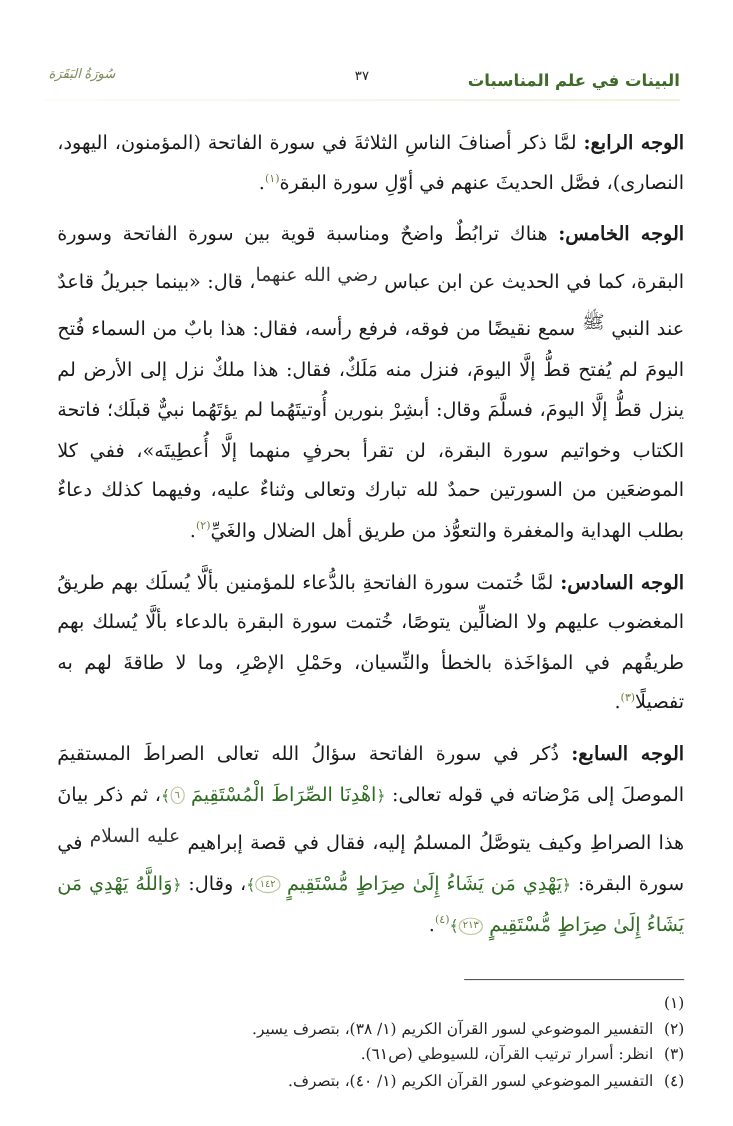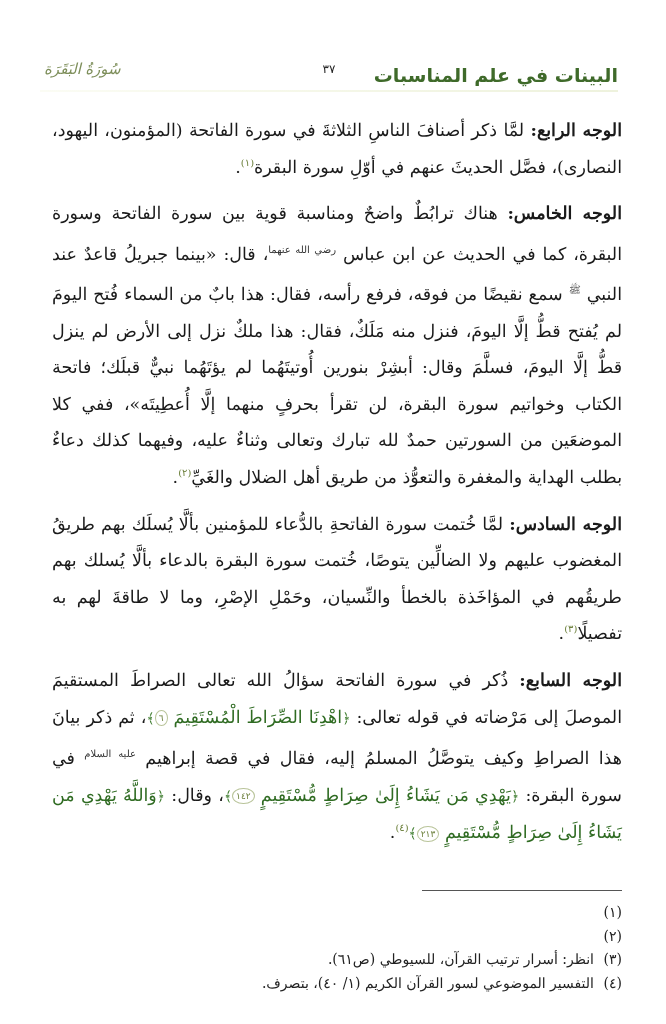--- a/index.html
+++ b/index.html
@@ -1,36 +1,36 @@
 <!DOCTYPE html>
 <html><head>
 <meta charset="utf-8">
 <style>
   html, body { margin:0; padding:0; background:#ffffff; }
   body { width:666px; height:1024px; position:relative; overflow:hidden;
          font-family:"DejaVu Serif", "Liberation Serif", serif; color:#1a1a1a; }
   .header { position:absolute; top:60px; left:40px; right:48px; height:32px; direction:rtl; }
   .header .book-title { position:absolute; right:0; top:4px; font-family:"DejaVu Sans", sans-serif;
-        font-size:19px; font-weight:bold; color:#3f6a2a; }
+        font-size:15px; font-weight:bold; color:#3f6a2a; }
   .header .page-num { position:absolute; left:50%; transform:translateX(-50%); top:2px;
         font-family:"DejaVu Sans", sans-serif; font-size:12px; color:#222; }
-  .header .surah-name { position:absolute; left:4px; top:0px; font-family:Liberation Sans, sans-serif;
-        font-size:15px; color:#7d8e5a; font-style:italic; letter-spacing:1px; }
+  .header .surah-name { position:absolute; left:4px; top:0px; font-family:Liberation Serif, serif;
+        font-size:12px; color:#7d8e5a; font-style:italic; letter-spacing:1px; }
   .header .rule { position:absolute; left:0; right:0; bottom:0; height:2px;
         background:linear-gradient(to left, #eef2dd, #f6f8ea 60%, #fbfcf4); }
   .content { position:absolute; top:112px; left:40px; right:44px; direction:rtl; text-align:justify;
         font-size:17.5px; line-height:36.6px; }
   .para { margin:0 0 10px 12px; text-indent:0; }
   .label { font-weight:bold; }
   .fn-ref { font-size:10px; vertical-align:super; color:#6b7f3a; line-height:0; }
   .quran { color:#2f6b22; }
   .orn { color:#3a7a2a; font-size:14px; }
   .ayah-num { display:inline-block; font-size:9px; color:#6b7f3a; border:1px solid #b9c49a;
         border-radius:50%; padding:1px 3px; line-height:12px; vertical-align:middle; }
-  .honor { font-size:10px; color:#333; vertical-align:super; }
+  .honor { font-size:17px; color:#333; vertical-align:super; }
   .footnotes { position:absolute; top:890px; right:44px; left:40px; direction:rtl; }
   .fn-rule { width:200px; height:1px; background:#555; margin:0 0 10px auto; }
   .fn { font-size:14px; line-height:23.5px; color:#222; display:flex; }
   .fn .num { width:28px; flex:none; }
 </style>
 </head>
 <body>
 
 <div class="header">
   <span class="book-title">البينات في علم المناسبات</span>
@@ -57,20 +57,21 @@
   </p>
 </div>
 
 <div class="footnotes">
   <div class="fn-rule"></div>
   <div class="fn">
     <span class="num">(١)</span>
   </div>
   <div class="fn">
     <span class="num">(٢)</span>
+    <span>التفسير الموضوعي لسور القرآن الكريم (١/ ٣٨)، بتصرف يسير.</span>
   </div>
   <div class="fn">
     <span class="num">(٣)</span>
     <span>انظر: أسرار ترتيب القرآن، للسيوطي (ص٦١).</span>
   </div>
   <div class="fn">
     <span class="num">(٤)</span>
     <span>التفسير الموضوعي لسور القرآن الكريم (١/ ٤٠)، بتصرف.</span>
   </div>
 </div>

